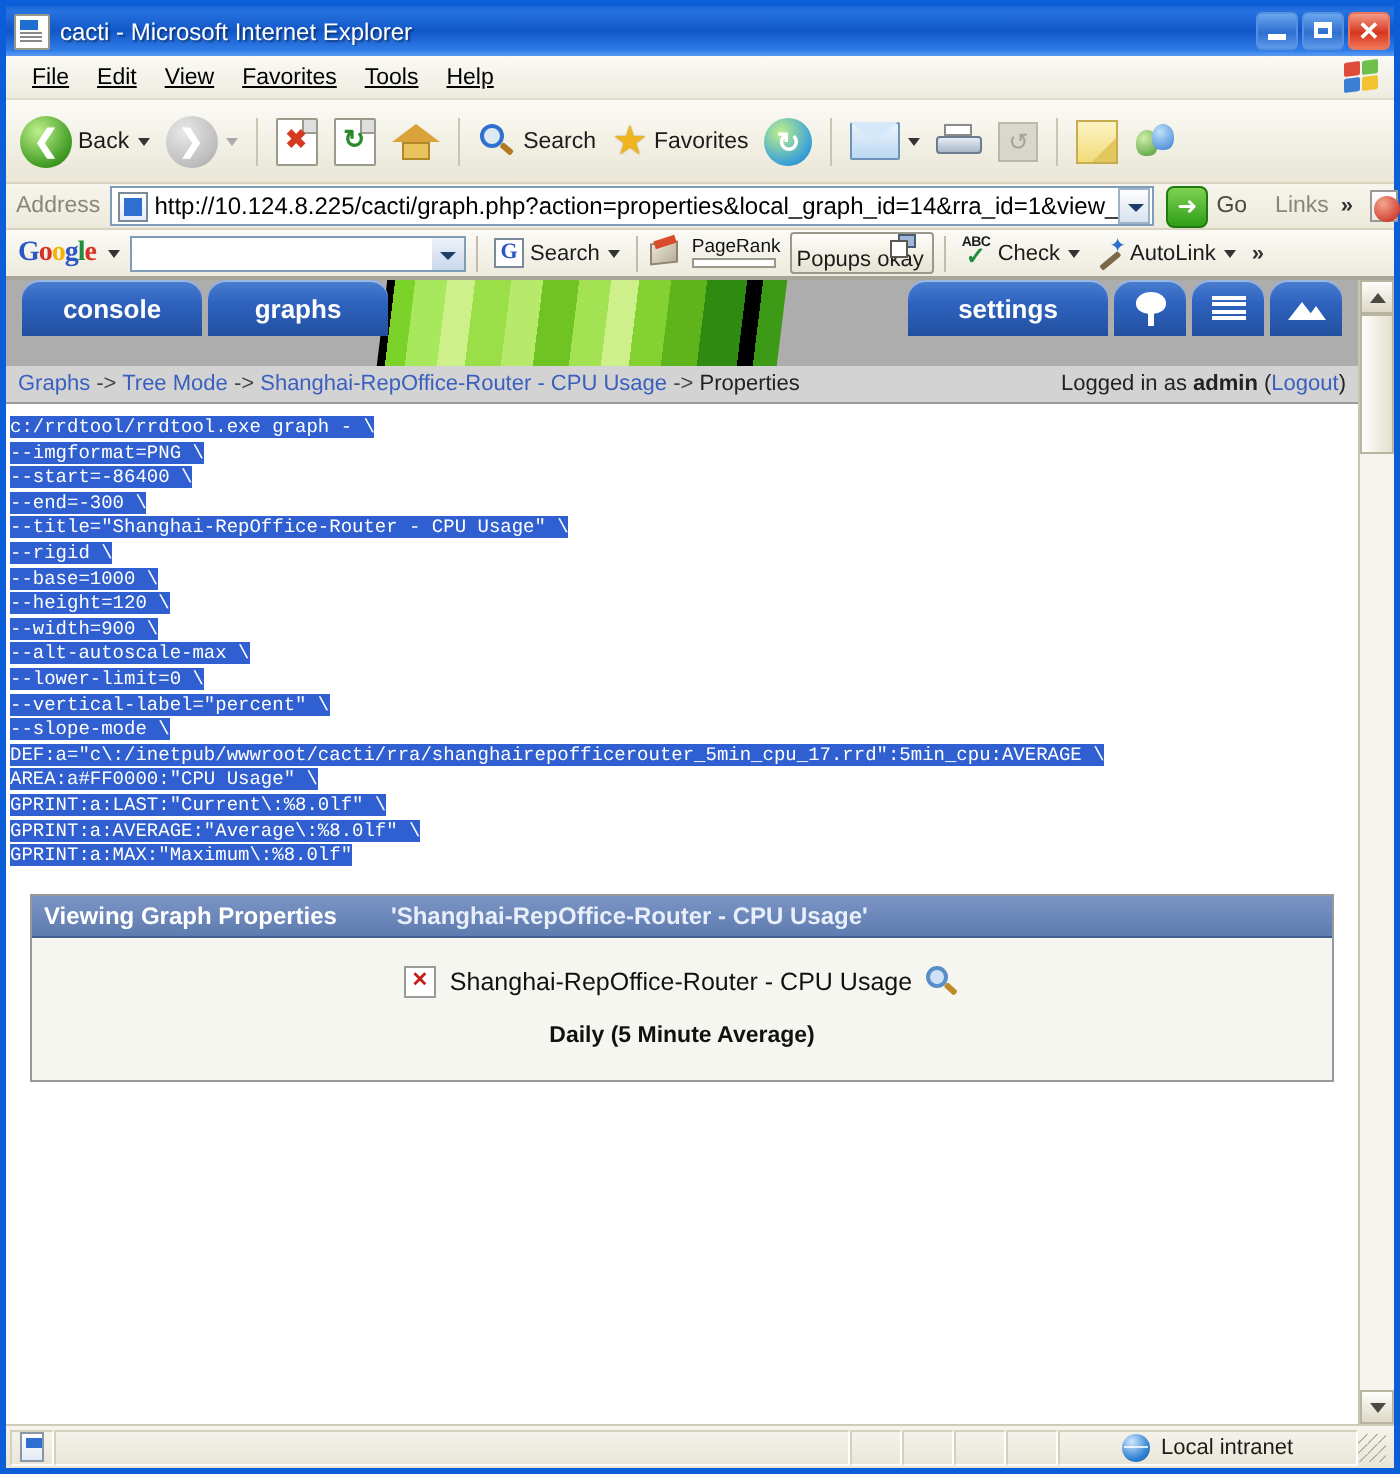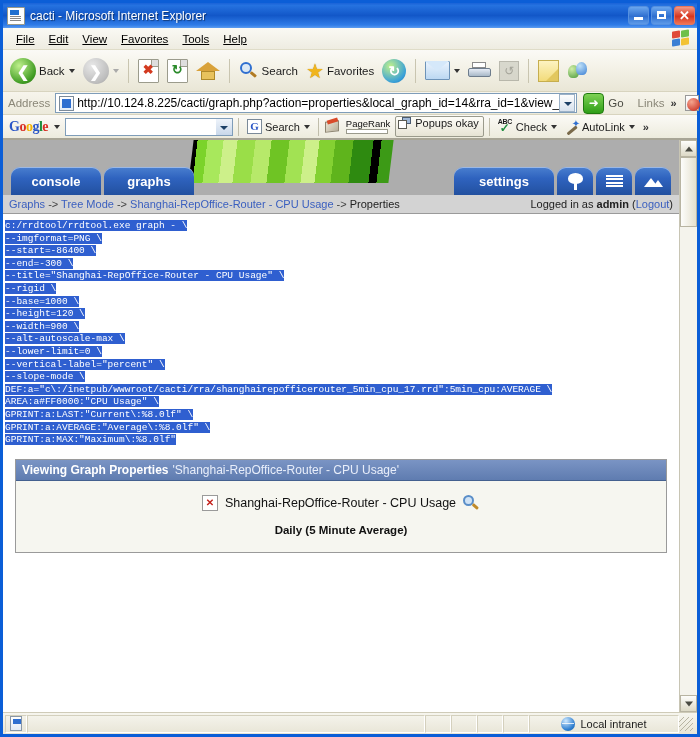--- a/index.html
+++ b/index.html
@@ -179,44 +179,44 @@
     color:#2a56c6;font-size:11px;font-weight:bold;text-align:center;line-height:13px;
     box-sizing:border-box;margin-right:3px;font-family:"Liberation Serif",serif;
   }
   .pr-ico{width:18px;height:16px;position:relative;margin-right:2px;}
   .pr-ico .bk{position:absolute;left:1px;top:2px;width:14px;height:11px;background:linear-gradient(135deg,#e8e3d4,#b9b09a);border:1px solid #8d8571;box-sizing:border-box;transform:skewY(-6deg);}
   .pr-ico .sp{position:absolute;left:3px;top:0px;width:11px;height:4px;background:#d94b2a;transform:rotate(-18deg);}
   .pagerank{display:flex;flex-direction:column;align-items:flex-start;}
   .pagerank .t{font-size:9.5px;color:#111;line-height:9px;}
   .pagerank .bar{width:42px;height:5px;background:#fff;border:1px solid #9a9a8c;margin-top:1px;box-sizing:border-box;}
   .popup-btn{
-    display:flex;align-items:flex-start;height:19px;border:1px solid #9a9a8c;
-    background:linear-gradient(180deg,#fefdf8,#e6e3d4);padding:0 4px 0 2px;border-radius:2px;margin-left:3px;
+    display:flex;align-items:flex-end;height:19px;border:1px solid #9a9a8c;
+    background:linear-gradient(180deg,#fefdf8,#e6e3d4);padding:0 4px 0 2px;border-radius:2px;margin-left:3px;flex-direction:column;
   }
   .popup-ico{width:14px;height:13px;position:relative;margin-right:3px;}
   .popup-ico .a{position:absolute;left:0;top:3px;width:9px;height:9px;background:#fff;border:1px solid #5a5a52;box-sizing:border-box;}
   .popup-ico .b{position:absolute;left:4px;top:0;width:9px;height:7px;background:#9fb8d8;border:1px solid #4a5a70;box-sizing:border-box;}
   .abc-ico{position:relative;width:16px;height:16px;margin-right:2px;}
   .abc-ico .abc{position:absolute;left:0;top:-1px;font-size:7px;font-weight:bold;color:#1b1b1b;letter-spacing:-.3px;}
   .abc-ico .ck{position:absolute;left:2px;top:4px;color:#1e8e3e;font-size:12px;font-weight:bold;line-height:11px;}
   .wand-ico{width:15px;height:15px;position:relative;margin-right:2px;}
   .wand-ico .st{position:absolute;left:1px;top:10px;width:12px;height:2.5px;background:#7a6a4a;transform:rotate(-40deg);border-radius:1px;}
   .wand-ico .sp{position:absolute;right:0px;top:0px;color:#2f6fd0;font-size:10px;line-height:9px;}
   
   .page{
     flex:1;display:flex;min-height:0;background:#fff;
     border-top:1px solid #a8a596;
   }
   .page-inner{
     flex:1;min-width:0;background:#ffffff;position:relative;overflow:hidden;
   }
   
   .cacti-nav{
-    height:55px;background:#adadad;position:relative;overflow:hidden;
-    display:flex;align-items:flex-end;
+    height:43px;background:#adadad;position:relative;overflow:hidden;
+    display:flex;
   }
   .banner-green{
     position:absolute;left:188px;top:0;width:200px;height:43px;
     background:
       linear-gradient(90deg,
         #000 0 4px,
         #7bd32a 4px 14px,
         #a8e85c 14px 30px,
         #cdf08a 30px 44px,
         #9ade48 44px 62px,
@@ -278,21 +278,21 @@
   
   .vgp-wrap{padding:12px 12px 0 12px;}
   .vgp{border:1px solid #9a9a9a;background:#f6f6f0;}
   .vgp-head{
     background:linear-gradient(180deg,#7a94c4,#5f7cb0);
     border-bottom:1px solid #44608f;
     padding:3px 6px;font-size:12px;color:#fff;
     display:flex;align-items:baseline;gap:4px;
   }
   .vgp-head .ttl{font-weight:bold;}
-  .vgp-head .sub{font-weight:normal;color:#e8eefa;}
+  .vgp-head .sub{font-weight:bold;color:#e8eefa;margin-left:23px;}
   .vgp-body{padding:14px 0 16px 0;text-align:center;background:#f6f6f0;}
   .brokenimg-row{display:flex;align-items:center;justify-content:center;gap:7px;}
   .brokenimg{
     width:16px;height:16px;background:#fff;border:1px solid #9a9a9a;position:relative;box-sizing:border-box;
   }
   .brokenimg:after{
     content:"\2715";position:absolute;left:0;top:0;width:100%;text-align:center;
     color:#c4201a;font-size:10px;font-weight:bold;line-height:14px;
   }
   .brokenimg-label{font-size:12.5px;color:#111;}

